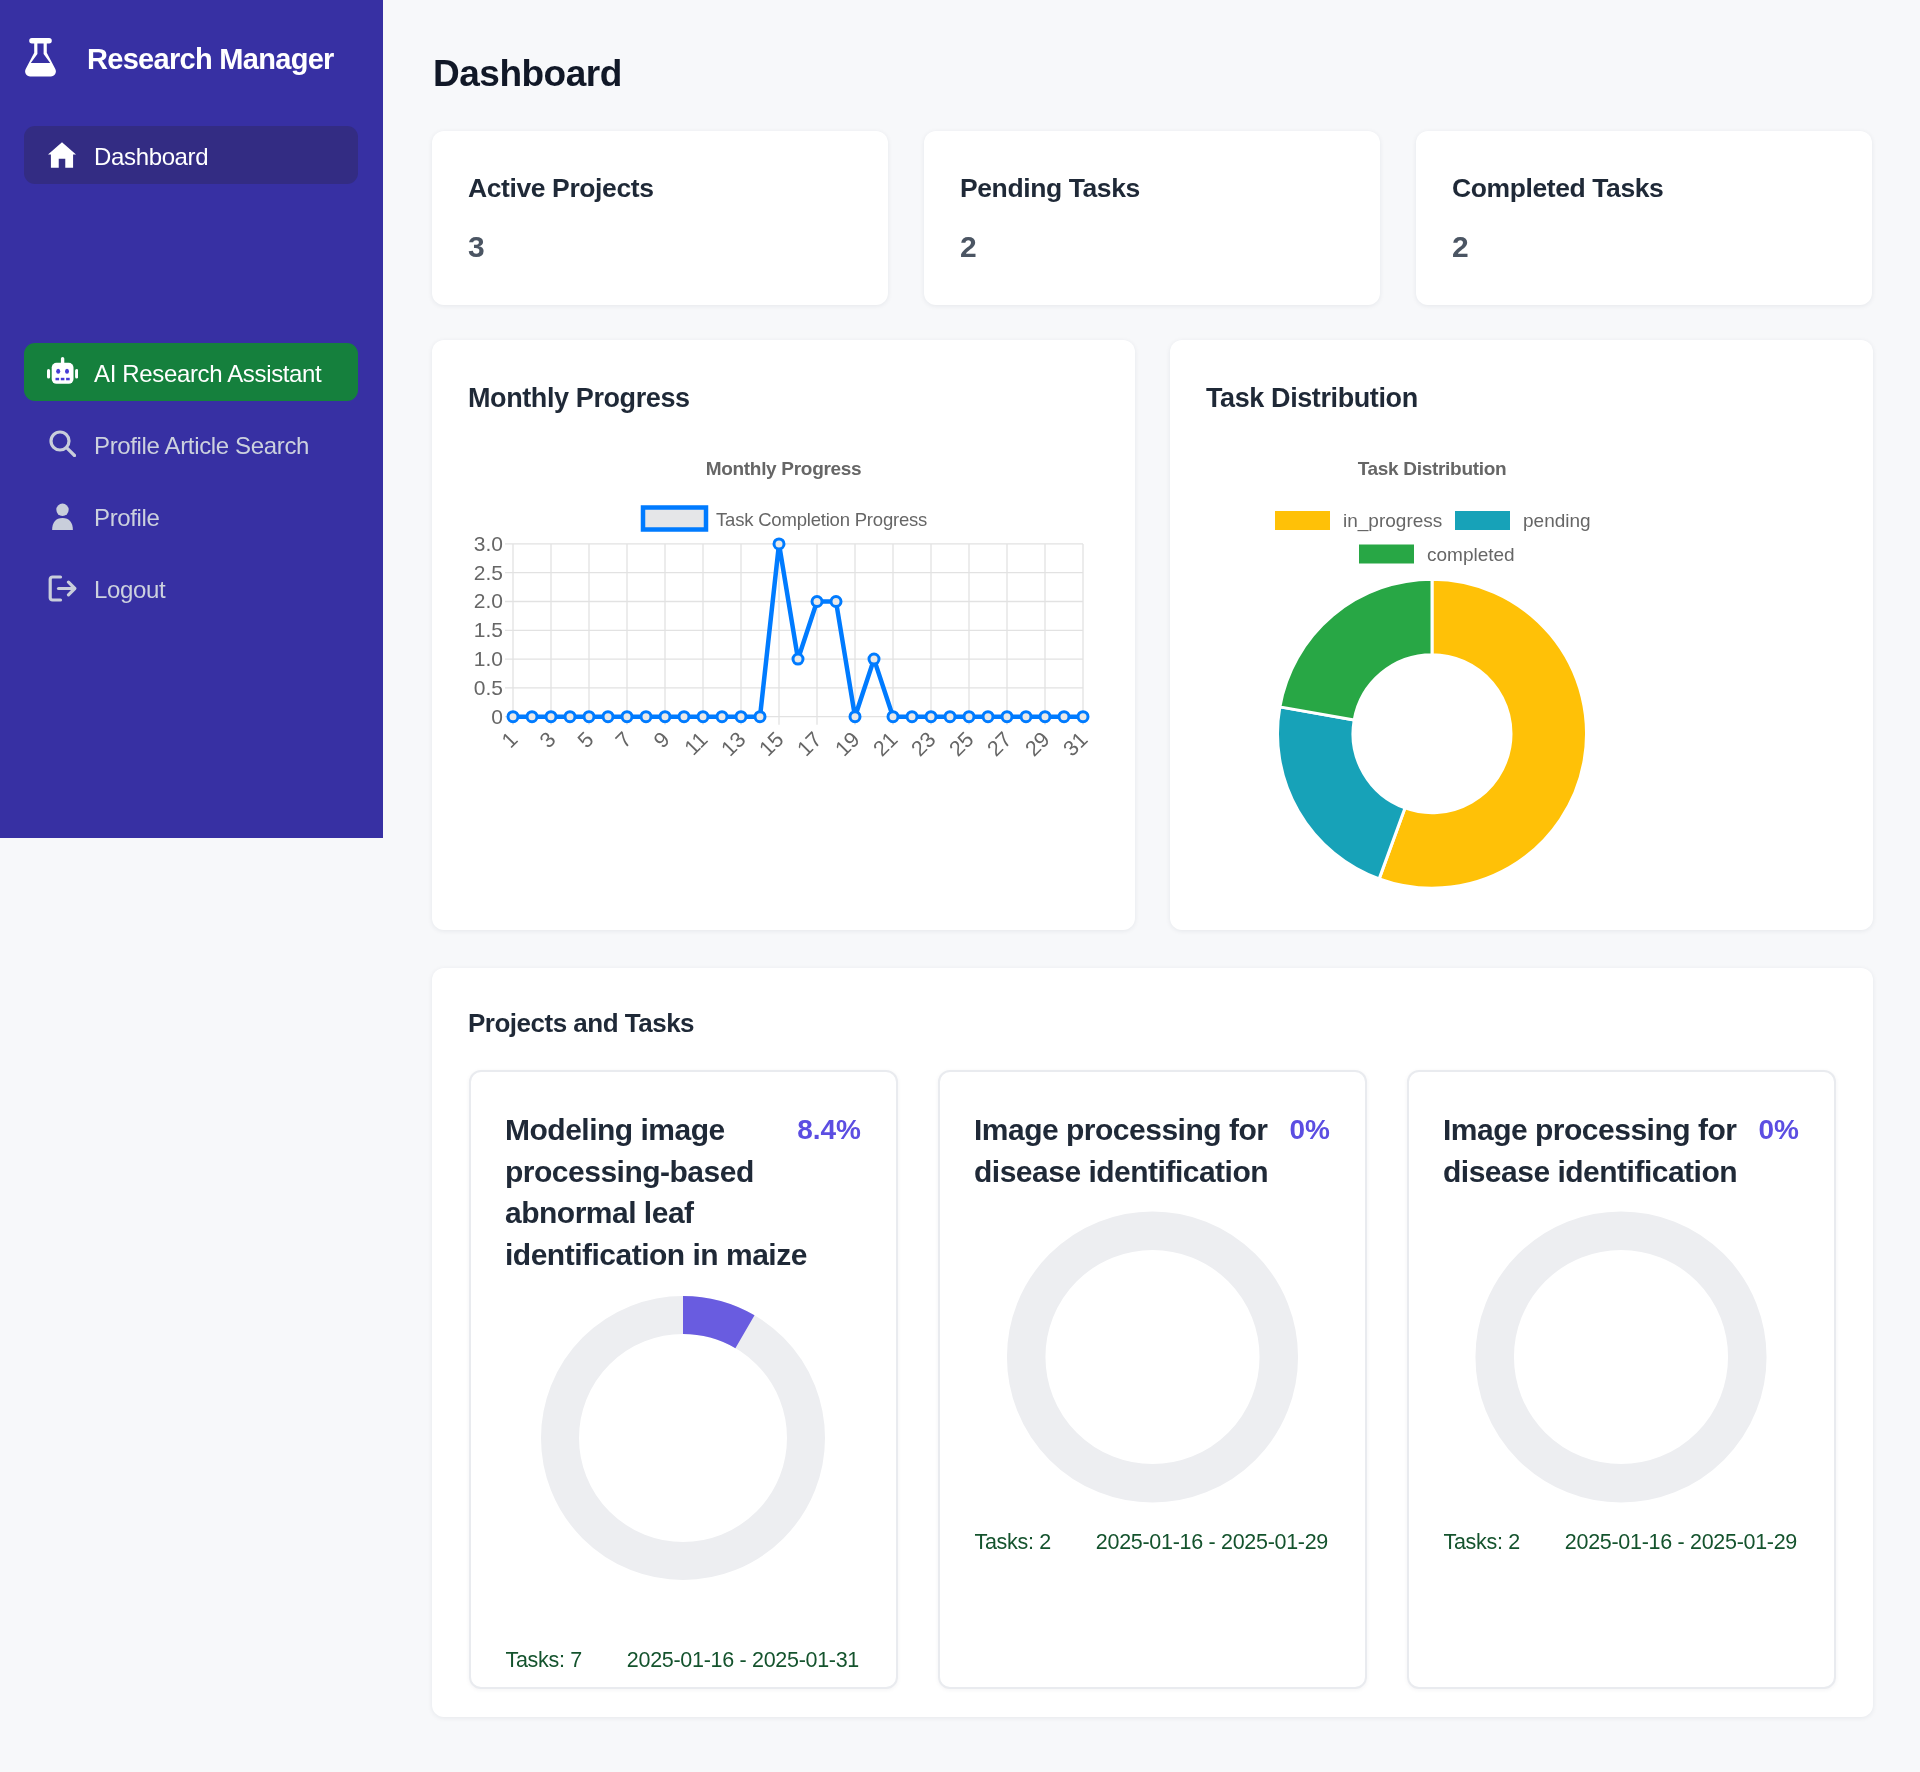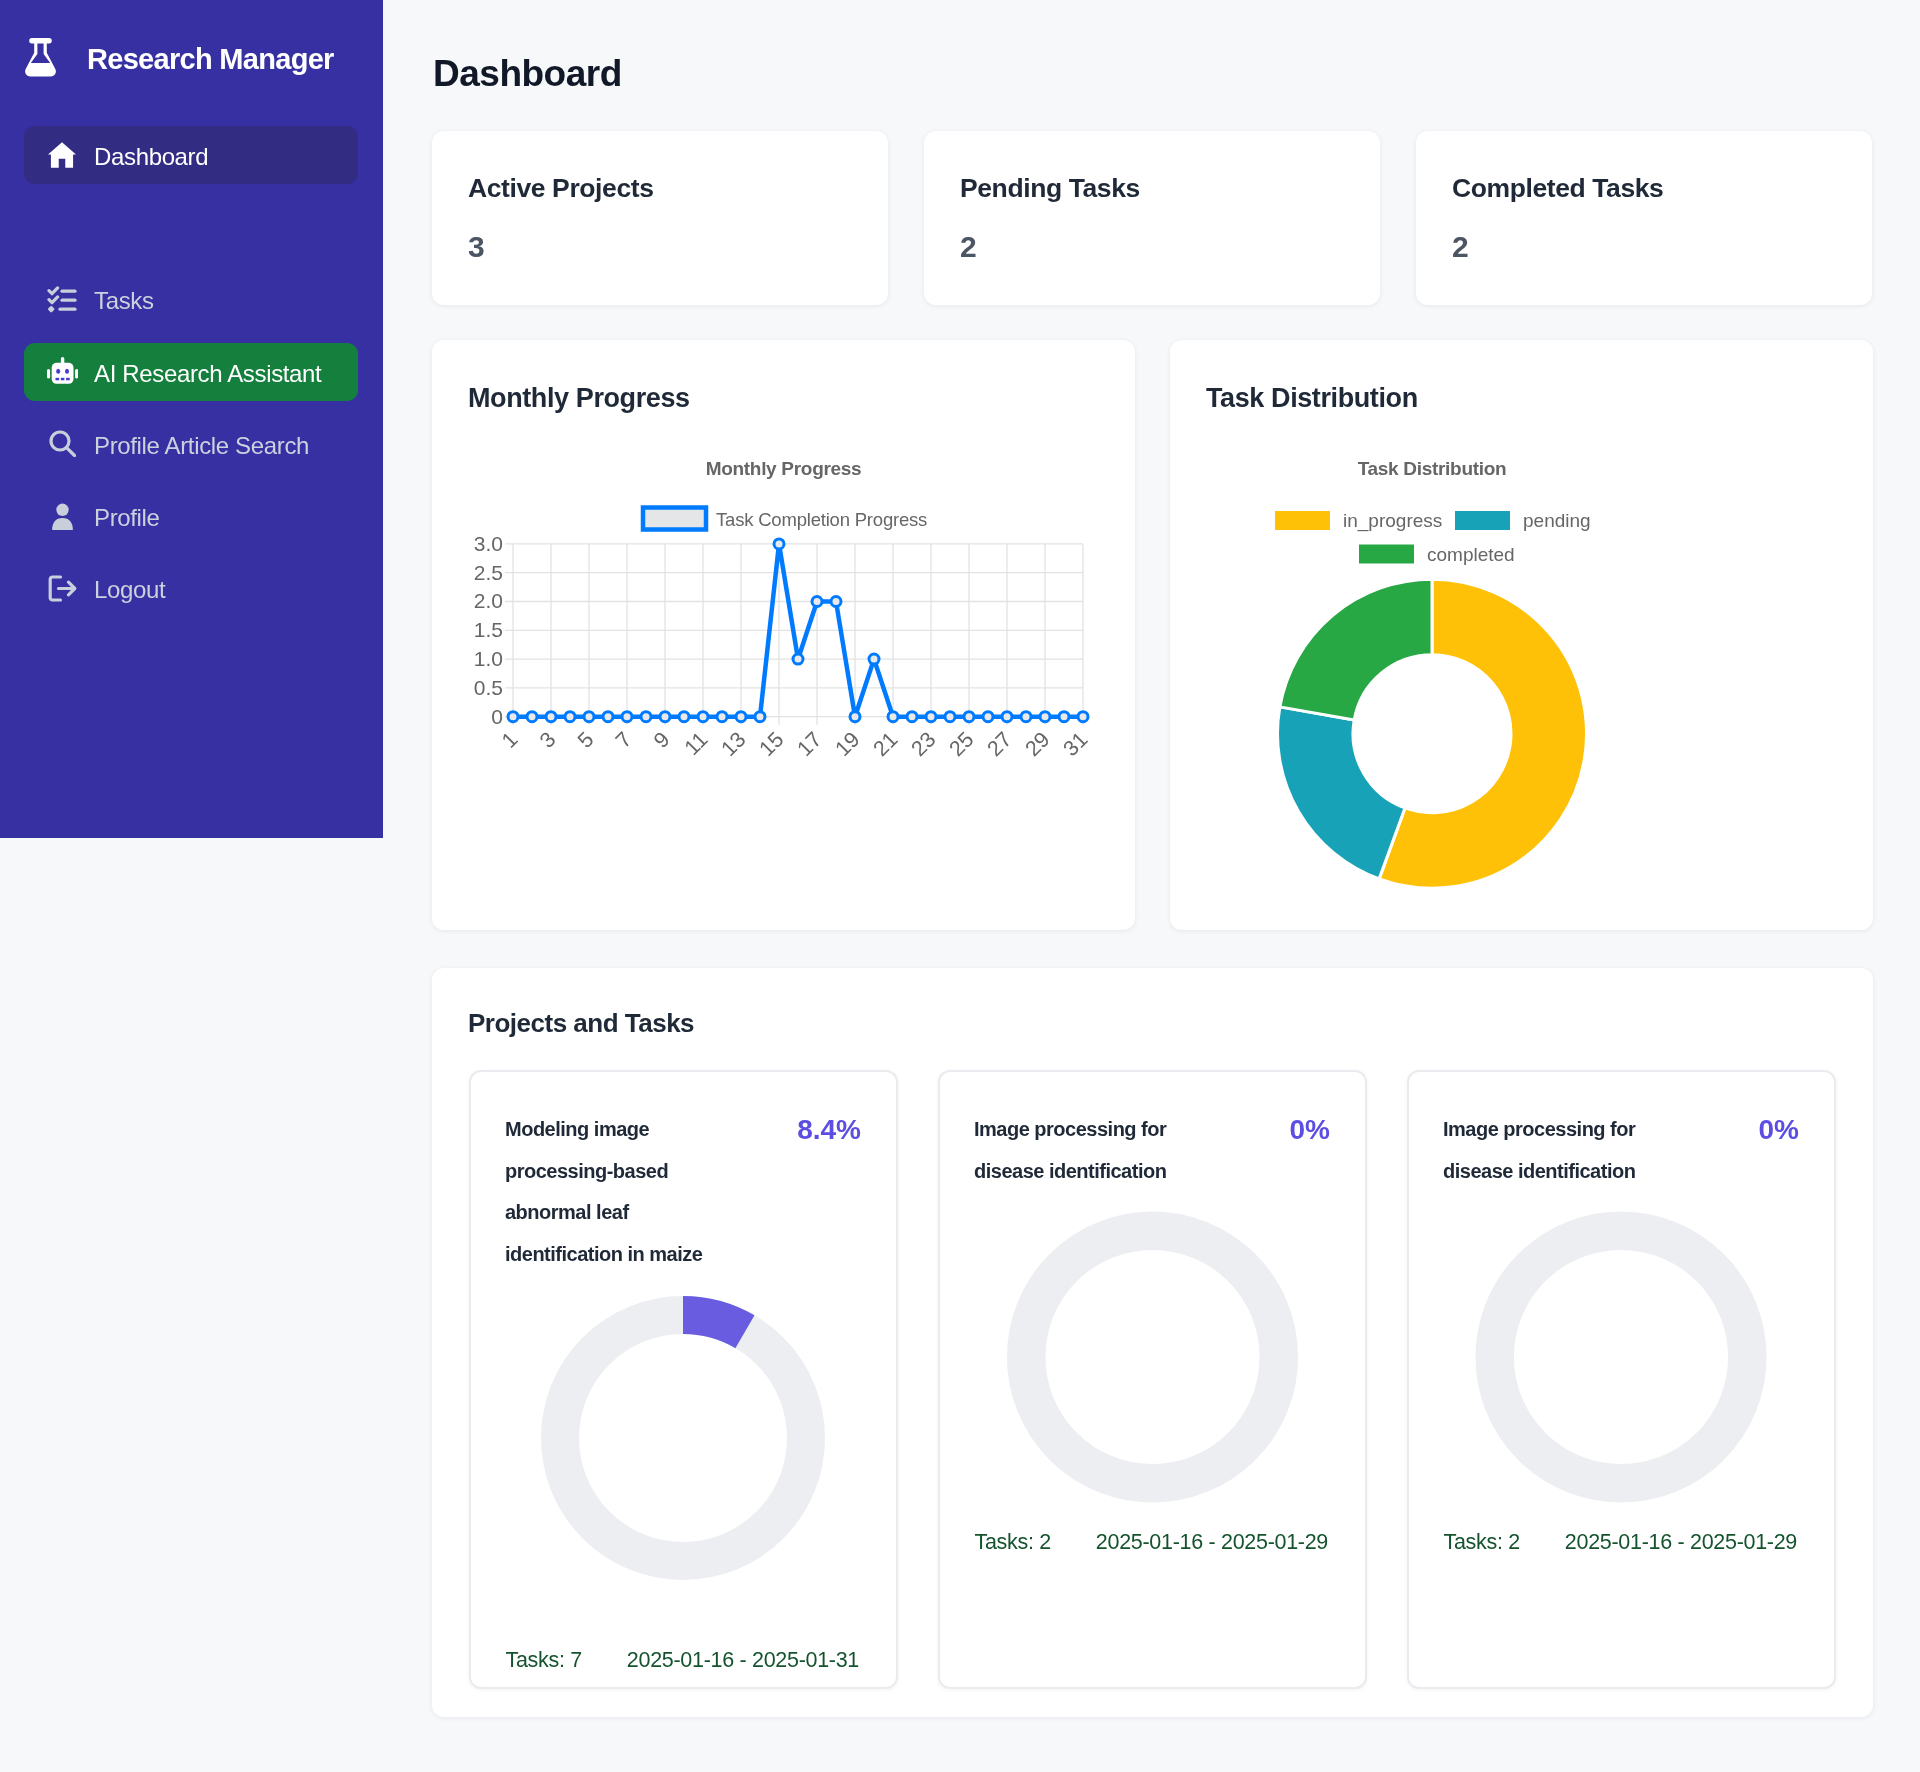--- a/index.html
+++ b/index.html
@@ -10,56 +10,41 @@
 .nav-item .ico { width:32px; margin-left:22px; display:flex; justify-content:center; align-items:center; }
 .nav-item .lbl { margin-left:16px; letter-spacing:-0.35px; position:relative; top:2px; }
 .nav-active1 { background:#332c83; color:#fff; }
 .nav-active2 { background:#15803d; color:#fff; }
 .main-title { position:absolute; left:433px; top:55.4px; font-size:37px; line-height:37px; font-weight:bold; color:#111827; letter-spacing:-0.5px; }
 .card { position:absolute; background:#fff; border-radius:12px; box-shadow:0 1px 5px rgba(30,41,59,0.08); }
 .stat-title { position:absolute; left:36px; top:44.3px; font-size:26.5px; line-height:26.5px; font-weight:bold; color:#1f2937; letter-spacing:-0.4px; }
 .stat-num { position:absolute; left:36px; top:100.6px; font-size:30px; line-height:30px; font-weight:bold; color:#4b5563; }
 .card-title { position:absolute; left:36px; top:44.6px; font-size:27px; line-height:27px; font-weight:bold; color:#1f2937; letter-spacing:-0.4px; }
 .pcard { position:absolute; background:#fff; border:2px solid #e9ebef; border-radius:12px; box-shadow:0 1px 4px rgba(30,41,59,0.05); }
-.ptitle { position:absolute; left:34px; top:37.4px; font-size:20px; font-weight:bold; color:#1f2937; line-height:41.5px; letter-spacing:-0.5px; }
+.ptitle { position:absolute; left:34px; top:37.4px; font-size:30px; font-weight:bold; color:#1f2937; line-height:41.5px; letter-spacing:-0.5px; }
 .ppct { position:absolute; right:35px; top:37.4px; font-size:28px; font-weight:bold; color:#5c4ee2; line-height:41.5px; }
 .prow { position:absolute; left:34.5px; right:37px; font-size:21.5px; line-height:21.5px; color:#14532d; letter-spacing:-0.3px; }
 .prow .date { position:absolute; right:0; top:0; }
 </style>
 </head>
 <body>
 <div class="sidebar">
   <svg width="33" height="40" viewBox="0 0 33 40" style="position:absolute;left:24px;top:37.5px">
     <path fill="#fff" d="M7.9 0 h17.2 a2.7 2.7 0 0 1 0 5.4 h-2.3 v9.3 l8.5 16.2 a5.1 5.1 0 0 1 -4.5 7.5 h-20.6 a5.1 5.1 0 0 1 -4.5 -7.5 l8.5 -16.2 v-9.3 h-2.3 a2.7 2.7 0 0 1 0 -5.4 Z"></path>
     <path fill="#3730a3" d="M13.4 5.4 h6.2 v10.6 l6.6 9 h-19.4 l6.6 -9 Z"></path>
   </svg>
   <div class="logo-text">Research Manager</div>
 
   <div class="nav-item nav-active1" style="top:126px">
     <span class="ico">
         <svg width="28" height="26" viewBox="0 0 24 22">
           <path fill="#fff" d="M12 0 L24 10.5 L21.5 10.5 L21.5 22 L14.8 22 L14.8 14.2 L9.2 14.2 L9.2 22 L2.5 22 L2.5 10.5 L0 10.5 Z"></path>
         </svg>
       </span>
     <span class="lbl">Dashboard</span>
-  </div>
-  <div class="nav-item" style="top:270px">
-    <span class="ico">
-        <svg width="30" height="27" viewBox="0 0 30 27">
-      <g fill="none" stroke="#c9cedb" stroke-width="3.2" stroke-linecap="round" stroke-linejoin="round">
-        <path d="M2 4.7 L5 7.7 L10.6 1.9"></path>
-        <path d="M2 13.7 L5 16.7 L10.6 10.9"></path>
-        <line x1="15" y1="5.2" x2="28" y2="5.2"></line>
-        <line x1="15" y1="14.2" x2="28" y2="14.2"></line>
-        <line x1="13" y1="23.2" x2="28" y2="23.2"></line>
-      </g>
-      <rect x="1.6" y="20.6" width="5.2" height="5.2" rx="1.2" fill="#c9cedb" transform="rotate(45 4.2 23.2)"></rect>
-    </svg>
-      </span>
-    <span class="lbl">Tasks</span>
   </div>
   <div class="nav-item nav-active2" style="top:342.6px">
     <span class="ico">
         <svg width="31" height="29" viewBox="0 0 31 29">
       <g fill="#fff">
         <rect x="13.9" y="0" width="3.4" height="7.5" rx="1.7"></rect>
         <rect x="4.7" y="5.8" width="21.8" height="21" rx="4.8"></rect>
         <rect x="0" y="12" width="3.1" height="9.5" rx="1.55"></rect>
         <rect x="28.1" y="12" width="3.1" height="9.5" rx="1.55"></rect>
       </g>

